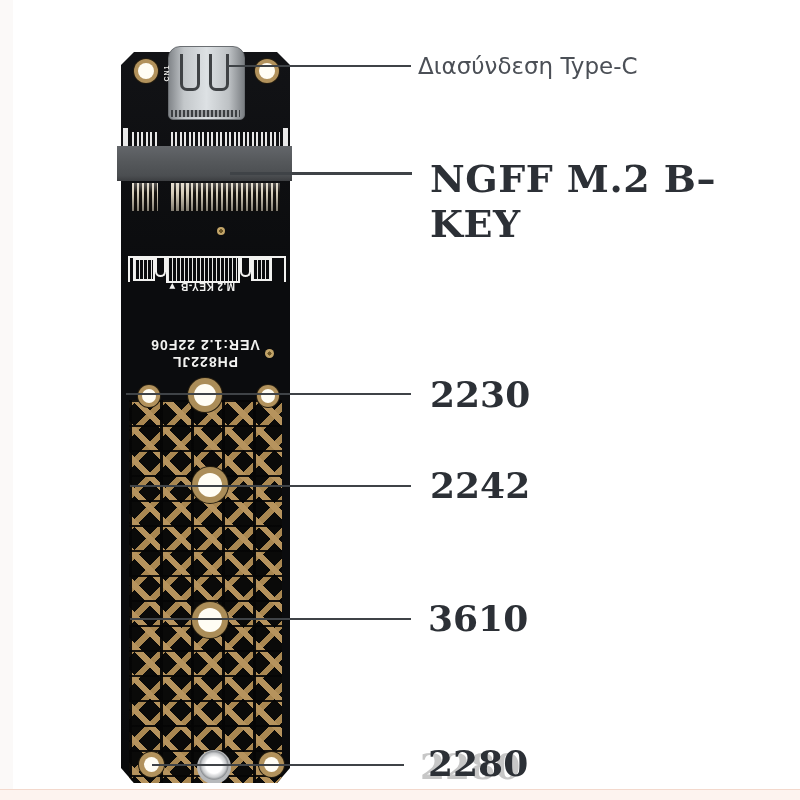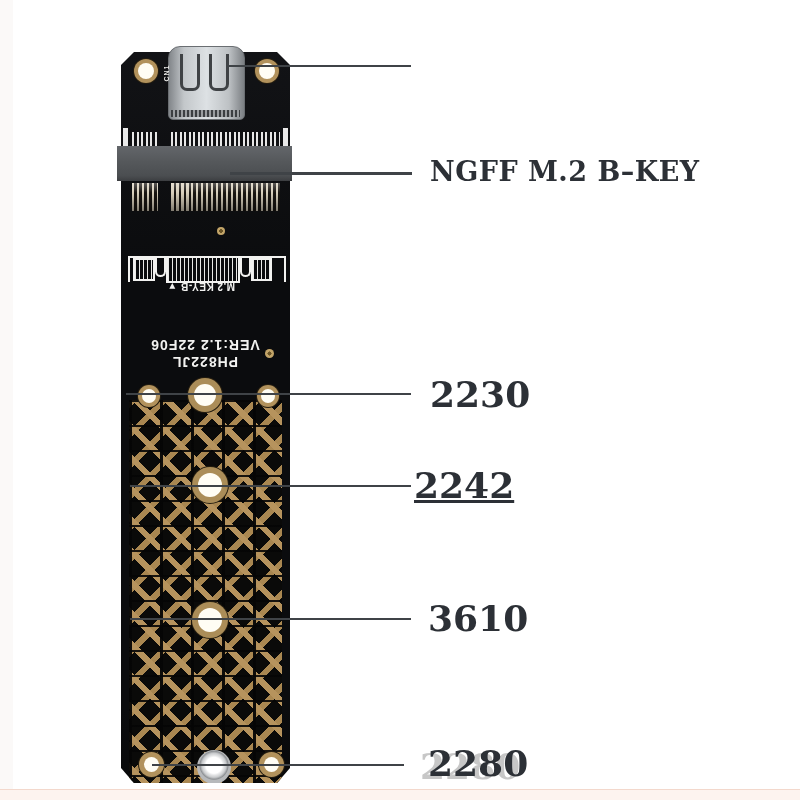--- a/index.html
+++ b/index.html
@@ -71,21 +71,21 @@
   #standoff{left:76px;top:698px;width:34px;height:34px;border-radius:50%;z-index:3;
     background:radial-gradient(circle at 50% 45%,#ffffff 0 8px,#e2e3e4 10px,#caccce 12px,#8f9295 14px,#b7b9bb 15px 17px);}
 
   
   .leader{position:absolute;height:2px;background:#3f4347;z-index:2;}
 
   
   .lbl-sans{position:absolute;color:#4b4f56;font-size:23px;font-family:"DejaVu Sans","Liberation Sans",sans-serif;z-index:4;}
   .lbl-serif{position:absolute;color:#2c3036;font-weight:bold;z-index:4;
              font-family:"DejaVu Serif","Liberation Serif",serif;}
-  #ngff-label{font-size:27px;letter-spacing:.5px;}
+  #ngff-label{font-size:38px;letter-spacing:.5px;}
   .size-lbl{font-size:36px;}
   #ghost-2280{color:#c7c7c7;z-index:1;}
 
   
   #left-strip{left:0;top:0;width:13px;height:800px;background:#fbf9f8;}
   #bottom-strip{left:0;top:789px;width:800px;height:11px;background:#fdf3ef;border-top:1px solid #f3d8cc;box-sizing:border-box;}
 </style>
 </head>
 <body>
 
@@ -148,21 +148,22 @@
   </div>
   <div id="cn1" class="abs">CN1</div>
 
   <div class="leader" style="left:228px;top:65px;width:183px;"></div>
   <div class="leader" style="left:230px;top:172px;width:182px;height:3px;"></div>
   <div class="leader" style="left:126px;top:393px;width:285px;"></div>
   <div class="leader" style="left:130px;top:485px;width:281px;"></div>
   <div class="leader" style="left:130px;top:618px;width:281px;"></div>
   <div class="leader" style="left:152px;top:764px;width:252px;"></div>
 
+  <div class="lbl-sans" style="left:418px;top:53px;">Διασύνδεση Type-C</div>
   <div class="lbl-serif" id="ngff-label" style="left:430px;top:156px;">NGFF M.2 B–KEY</div>
   <div class="lbl-serif size-lbl" style="left:430px;top:373px;text-align:right;">2230</div>
-  <div class="lbl-serif size-lbl" style="left:414px;top:464px;text-decoration:underline;">2242</div>
+  <div class="lbl-serif size-lbl" style="left:430px;top:464px;">2242</div>
   <div class="lbl-serif size-lbl" style="left:428px;top:597px;">3610</div>
   <div class="lbl-serif size-lbl" id="ghost-2280" style="left:420px;top:745px;">2280</div>
   <div class="lbl-serif size-lbl" style="left:428px;top:742px;">2280</div>
 
   <div id="bottom-strip" class="abs"></div>
 </div>
 
 </body></html>

